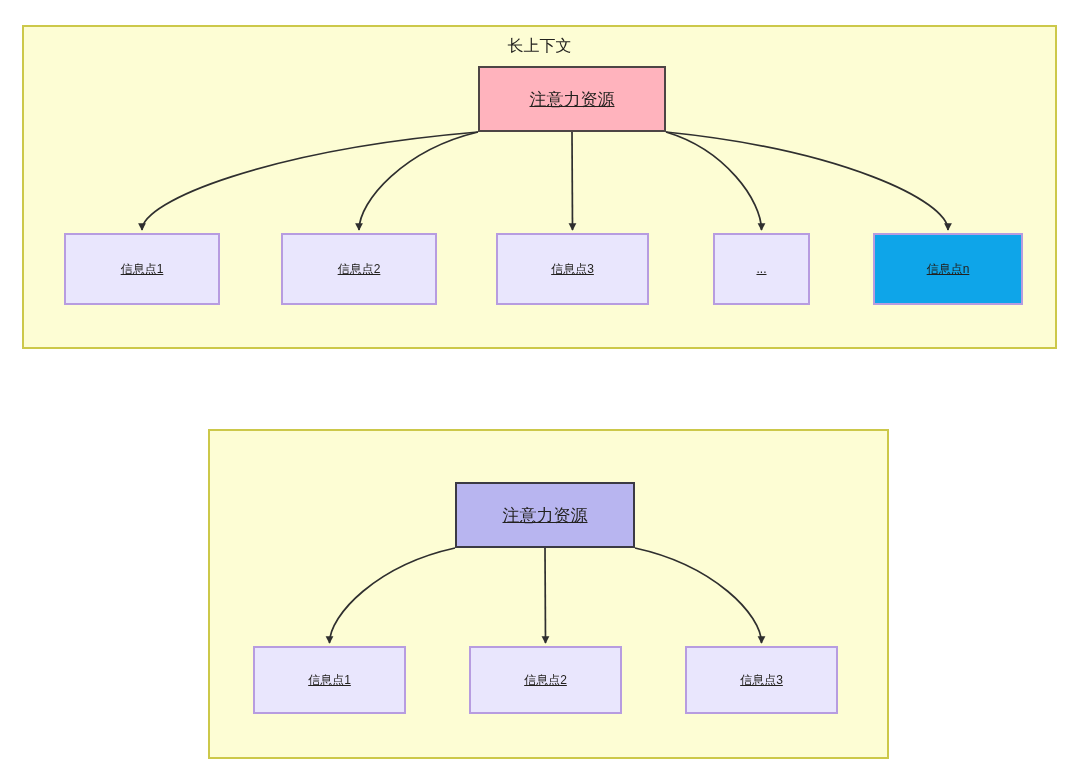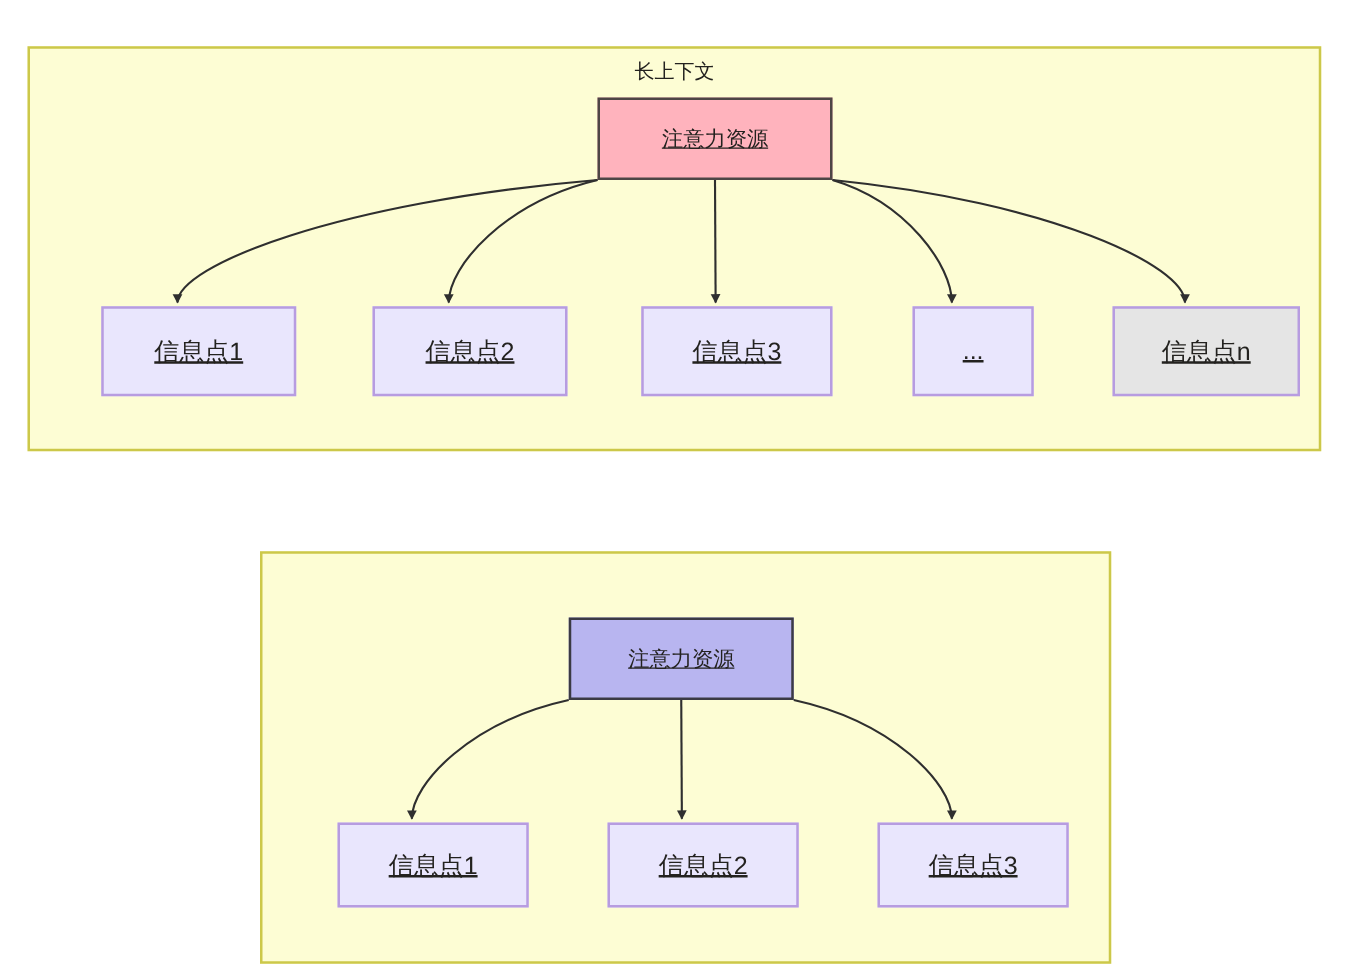--- a/index.html
+++ b/index.html
@@ -11,21 +11,21 @@
     width: 1080px;
     height: 774px;
     position: relative;
     font-family: "Liberation Sans", "DejaVu Sans", sans-serif;
     overflow: hidden;
   }
 
   #stage {
     position: absolute;
     left: 0;
-    top: 12px;
+    top: 0;
     width: 1080px;
     height: 596px;
   }
 
   .group-box {
     position: absolute;
     background: #fdfdd4;
     border: 2px solid #ccc84a;
     box-sizing: border-box;
   }
@@ -57,22 +57,21 @@
   }
 
   .node-source-short {
     background: #b8b5f0;
     border: 2px solid #3b3a44;
   }
 
   .node-info {
     background: #e9e6fd;
     border: 2px solid #0369a1;
-    font-size: 20px;
-    margin-left: 17px;
+    font-size: 12px;
   }
 
   #edges-layer {
     position: absolute;
     left: 0;
     top: 0;
     width: 1080px;
     height: 774px;
     pointer-events: none;
   }
@@ -84,21 +83,21 @@
 
   <div class="group-box" id="group-long-frame" style="left: 22px; top: 25px; width: 1035px; height: 324px; background: rgb(253, 253, 212); border-color: rgb(204, 200, 74);"></div>
   <div class="group-title" id="group-long-title" style="left: 22px; width: 1035px; top: 36px;">长上下文</div>
 
   <div class="node node-source-long" id="long-source" style="left: 478px; top: 66px; width: 188px; height: 66px; background: rgb(255, 179, 189); border-color: rgb(77, 69, 69);">注意力资源</div>
 
   <div class="node node-info" id="long-target-0" style="left: 64px; top: 233px; width: 156px; height: 72px; background: rgb(233, 230, 253); border-color: rgb(183, 156, 224);">信息点1</div>
   <div class="node node-info" id="long-target-1" style="left: 281px; top: 233px; width: 156px; height: 72px; background: rgb(233, 230, 253); border-color: rgb(183, 156, 224);">信息点2</div>
   <div class="node node-info" id="long-target-2" style="left: 496px; top: 233px; width: 153px; height: 72px; background: rgb(233, 230, 253); border-color: rgb(183, 156, 224);">信息点3</div>
   <div class="node node-info" id="long-target-3" style="left: 713px; top: 233px; width: 97px; height: 72px; background: rgb(233, 230, 253); border-color: rgb(183, 156, 224);">...</div>
-  <div class="node node-info" id="long-target-4" style="left: 873px; top: 233px; width: 150px; height: 72px; background: #e5e5e5; border-color: rgb(183, 156, 224);">信息点n</div>
+  <div class="node node-info" id="long-target-4" style="left: 873px; top: 233px; width: 150px; height: 72px; background: #0ea5e9; border-color: rgb(183, 156, 224);">信息点n</div>
 
   <div class="group-box" id="group-short-frame" style="left: 208px; top: 429px; width: 681px; height: 330px; background: rgb(253, 253, 212); border-color: rgb(204, 200, 74);"></div>
 
   <div class="node node-source-short" id="short-source" style="left: 455px; top: 482px; width: 180px; height: 66px; background: rgb(184, 181, 240); border-color: rgb(59, 58, 68);">注意力资源</div>
 
   <div class="node node-info" id="short-target-0" style="left: 253px; top: 646px; width: 153px; height: 68px; background: rgb(233, 230, 253); border-color: rgb(183, 156, 224);">信息点1</div>
   <div class="node node-info" id="short-target-1" style="left: 469px; top: 646px; width: 153px; height: 68px; background: rgb(233, 230, 253); border-color: rgb(183, 156, 224);">信息点2</div>
   <div class="node node-info" id="short-target-2" style="left: 685px; top: 646px; width: 153px; height: 68px; background: rgb(233, 230, 253); border-color: rgb(183, 156, 224);">信息点3</div>
 
   <svg id="edges-layer" viewBox="0 0 1080 774" width="1080" height="774" xmlns="http://www.w3.org/2000/svg">

